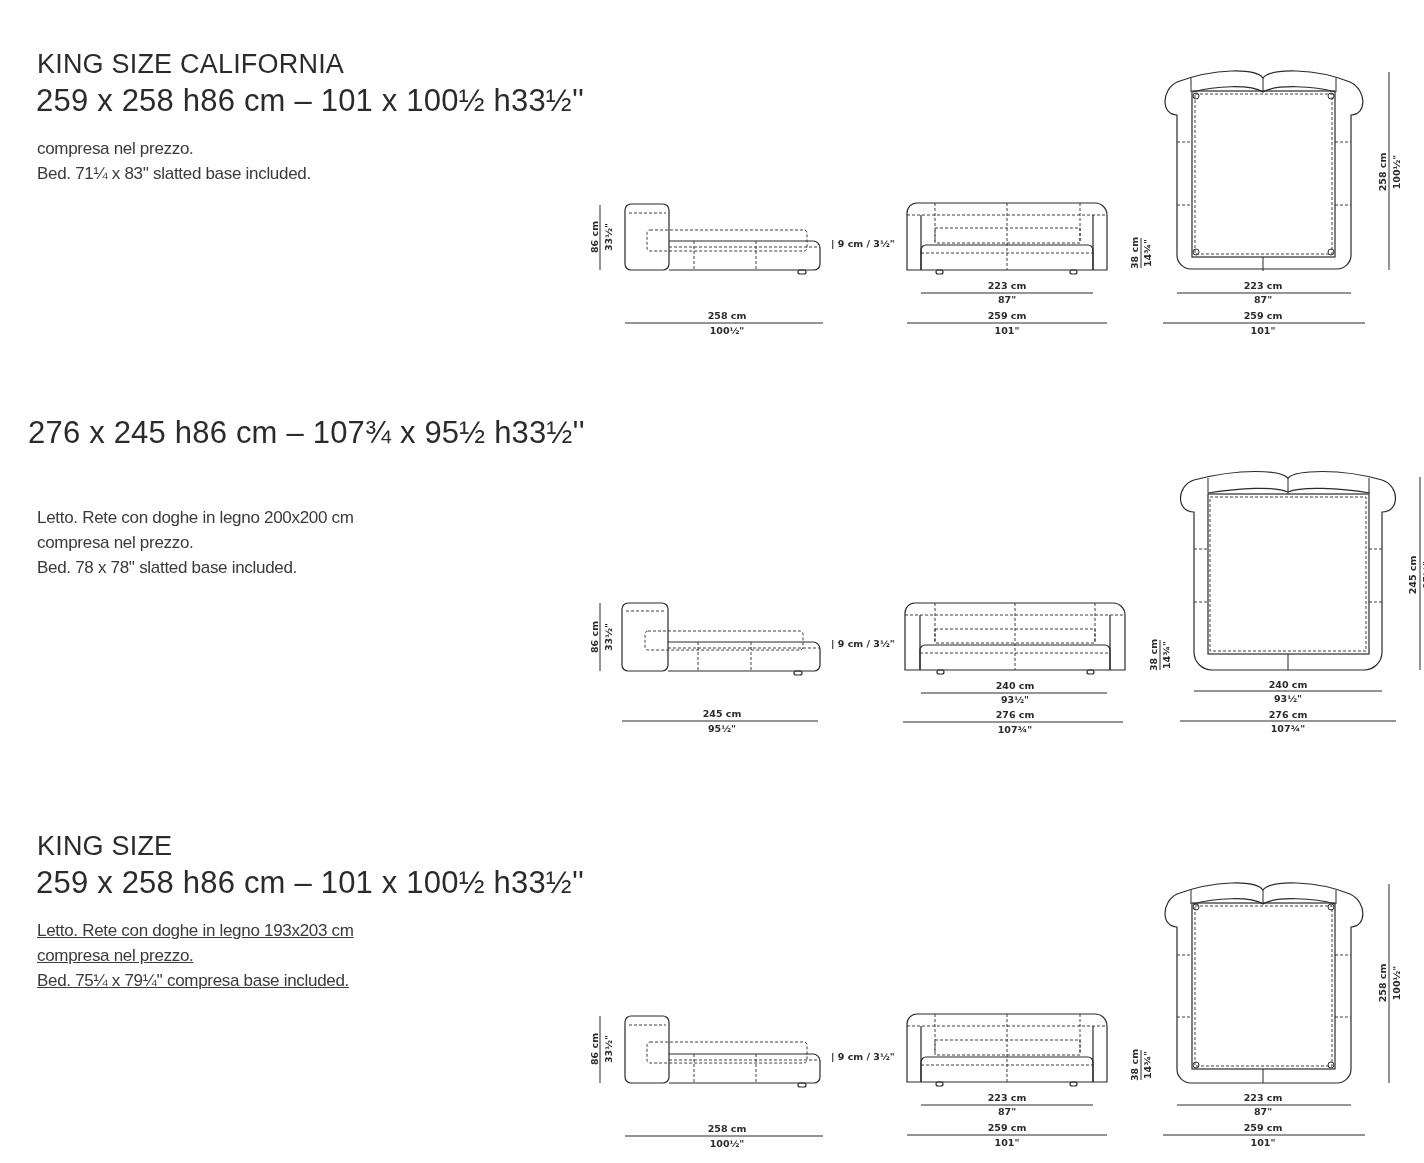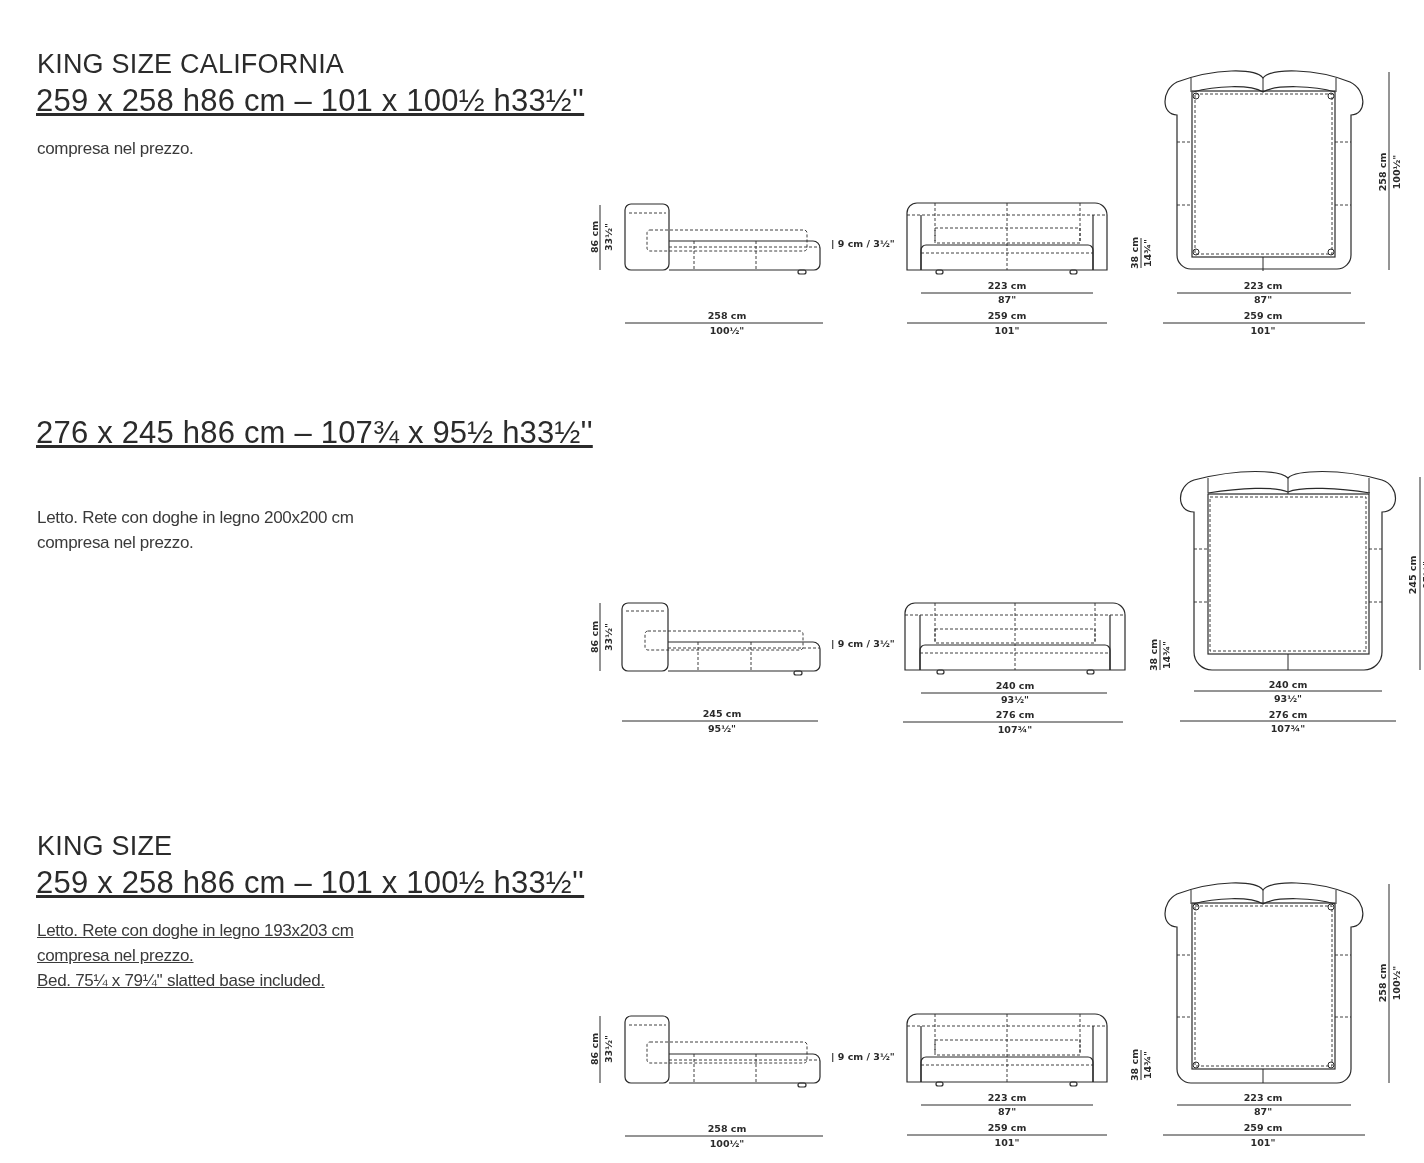--- a/index.html
+++ b/index.html
@@ -1,35 +1,36 @@
 <!DOCTYPE html>
 <html><head>
 <meta charset="utf-8">
 <style>
   html, body { margin:0; padding:0; background:#ffffff; }
   body { width:1424px; height:1163px; position:relative; overflow:hidden;
          font-family:"Liberation Sans", sans-serif; color:#2a2a2a; }
   .abs { position:absolute; }
   .title { font-size:27px; font-weight:300; letter-spacing:0.2px; color:#2b2b2b; line-height:30px; white-space:nowrap; }
-  .dims  { font-size:31px; font-weight:300; color:#2b2b2b; line-height:36px; white-space:nowrap; letter-spacing:0.2px;text-decoration:underline; }
+  .dims  { font-size:31px; font-weight:300; color:#2b2b2b; line-height:36px; white-space:nowrap; letter-spacing:0.2px; }
   .desc  { font-size:17px; color:#3a3a3a; line-height:25px; letter-spacing:-0.3px; }
   .desc div { white-space:nowrap; }
   svg { position:absolute; overflow:visible; }
   .lbl { font-family:"DejaVu Sans", sans-serif; font-size:9.5px; font-weight:bold; fill:#2a2a2a; }
   .ln  { stroke:#2a2a2a; stroke-width:1.2; fill:none; }
   .dash{ stroke:#2a2a2a; stroke-width:0.9; fill:none; stroke-dasharray:3 2; }
   .thin{ stroke:#2a2a2a; stroke-width:1; fill:none; }
 </style>
 </head>
 <body>
 
 <div class="abs title" style="left:37px;top:49px;">KING SIZE CALIFORNIA</div>
 <div class="abs dims" style="left:36px;top:83px;">259 x 258 h86 cm – 101 x 100½ h33½''</div>
 <div class="abs desc" style="left:37px;top:136px;">
   <div>compresa nel prezzo.</div>
+  <div>Bed. 71¼ x 83'' slatted base included.</div>
 </div>
 
 <svg style="left:585px;top:195px;" width="320" height="150">
   <line class="thin" x1="15" y1="10" x2="15" y2="75"></line>
   <text class="lbl" transform="translate(13,42) rotate(-90)" text-anchor="middle">86 cm</text>
   <text class="lbl" transform="translate(27,42) rotate(-90)" text-anchor="middle">33½"</text>
   <rect class="ln" x="40" y="9" width="44" height="66" rx="6"></rect>
   <line class="dash" x1="44" y1="18" x2="81" y2="18"></line>
   <rect class="dash" x="62" y="35" width="160" height="21" rx="3"></rect>
   <path class="ln" d="M84 46 H228 a7 7 0 0 1 7 7 V69 a6 6 0 0 1 -6 6 H84"></path>
@@ -87,24 +88,25 @@
   <text class="lbl" transform="translate(231,112) rotate(-90)" text-anchor="middle">258 cm</text>
   <text class="lbl" transform="translate(245,112) rotate(-90)" text-anchor="middle">100½"</text>
   <text class="lbl" x="108" y="229" text-anchor="middle">223 cm</text>
   <line class="thin" x1="22" y1="233" x2="196" y2="233"></line>
   <text class="lbl" x="108" y="243" text-anchor="middle">87"</text>
   <text class="lbl" x="108" y="259" text-anchor="middle">259 cm</text>
   <line class="thin" x1="8" y1="263" x2="210" y2="263"></line>
   <text class="lbl" x="108" y="274" text-anchor="middle">101"</text>
 </svg>
 
-<div class="abs dims" style="left:36px;top:415px;">276 x 245 h86 cm – 107¾ x 95½ h33½''</div>
+<div class="abs dims" style="left:28px;top:415px;">276 x 245 h86 cm – 107¾ x 95½ h33½''</div>
 <div class="abs desc" style="left:37px;top:466px;margin-top:39px;">
   <div>Letto. Rete con doghe in legno 200x200 cm</div>
   <div>compresa nel prezzo.</div>
+  <div>Bed. 78 x 78'' slatted base included.</div>
 </div>
 
 <svg style="left:585px;top:593px;" width="320" height="150">
   <line class="thin" x1="15" y1="10" x2="15" y2="78"></line>
   <text class="lbl" transform="translate(13,44) rotate(-90)" text-anchor="middle">86 cm</text>
   <text class="lbl" transform="translate(27,44) rotate(-90)" text-anchor="middle">33½"</text>
   <rect class="ln" x="37" y="10" width="46" height="68" rx="6"></rect>
   <line class="dash" x1="41" y1="18" x2="80" y2="18"></line>
   <rect class="dash" x="60" y="38" width="158" height="19" rx="3"></rect>
   <path class="ln" d="M83 49 H228 a7 7 0 0 1 7 7 V72 a6 6 0 0 1 -6 6 H83"></path>
@@ -163,21 +165,21 @@
   <text class="lbl" x="118" y="268" text-anchor="middle">276 cm</text>
   <line class="thin" x1="10" y1="271" x2="226" y2="271"></line>
   <text class="lbl" x="118" y="282" text-anchor="middle">107¾"</text>
 </svg>
 
 <div class="abs title" style="left:37px;top:831px;">KING SIZE</div>
 <div class="abs dims" style="left:36px;top:865px;">259 x 258 h86 cm – 101 x 100½ h33½''</div>
 <div class="abs desc" style="left:37px;top:918px;text-decoration:underline;">
   <div>Letto. Rete con doghe in legno 193x203 cm</div>
   <div>compresa nel prezzo.</div>
-  <div>Bed. 75¼ x 79¼'' slatted base included.</div>
+  <div>Bed. 75¼ x 79¼'' compresa base included.</div>
 </div>
 
 <svg style="left:585px;top:1006px;" width="320" height="150">
   <line class="thin" x1="15" y1="10" x2="15" y2="77"></line>
   <text class="lbl" transform="translate(13,43) rotate(-90)" text-anchor="middle">86 cm</text>
   <text class="lbl" transform="translate(27,43) rotate(-90)" text-anchor="middle">33½"</text>
   <rect class="ln" x="40" y="10" width="44" height="67" rx="6"></rect>
   <line class="dash" x1="44" y1="19" x2="81" y2="19"></line>
   <rect class="dash" x="62" y="36" width="160" height="21" rx="3"></rect>
   <path class="ln" d="M84 48 H228 a7 7 0 0 1 7 7 V71 a6 6 0 0 1 -6 6 H84"></path>

